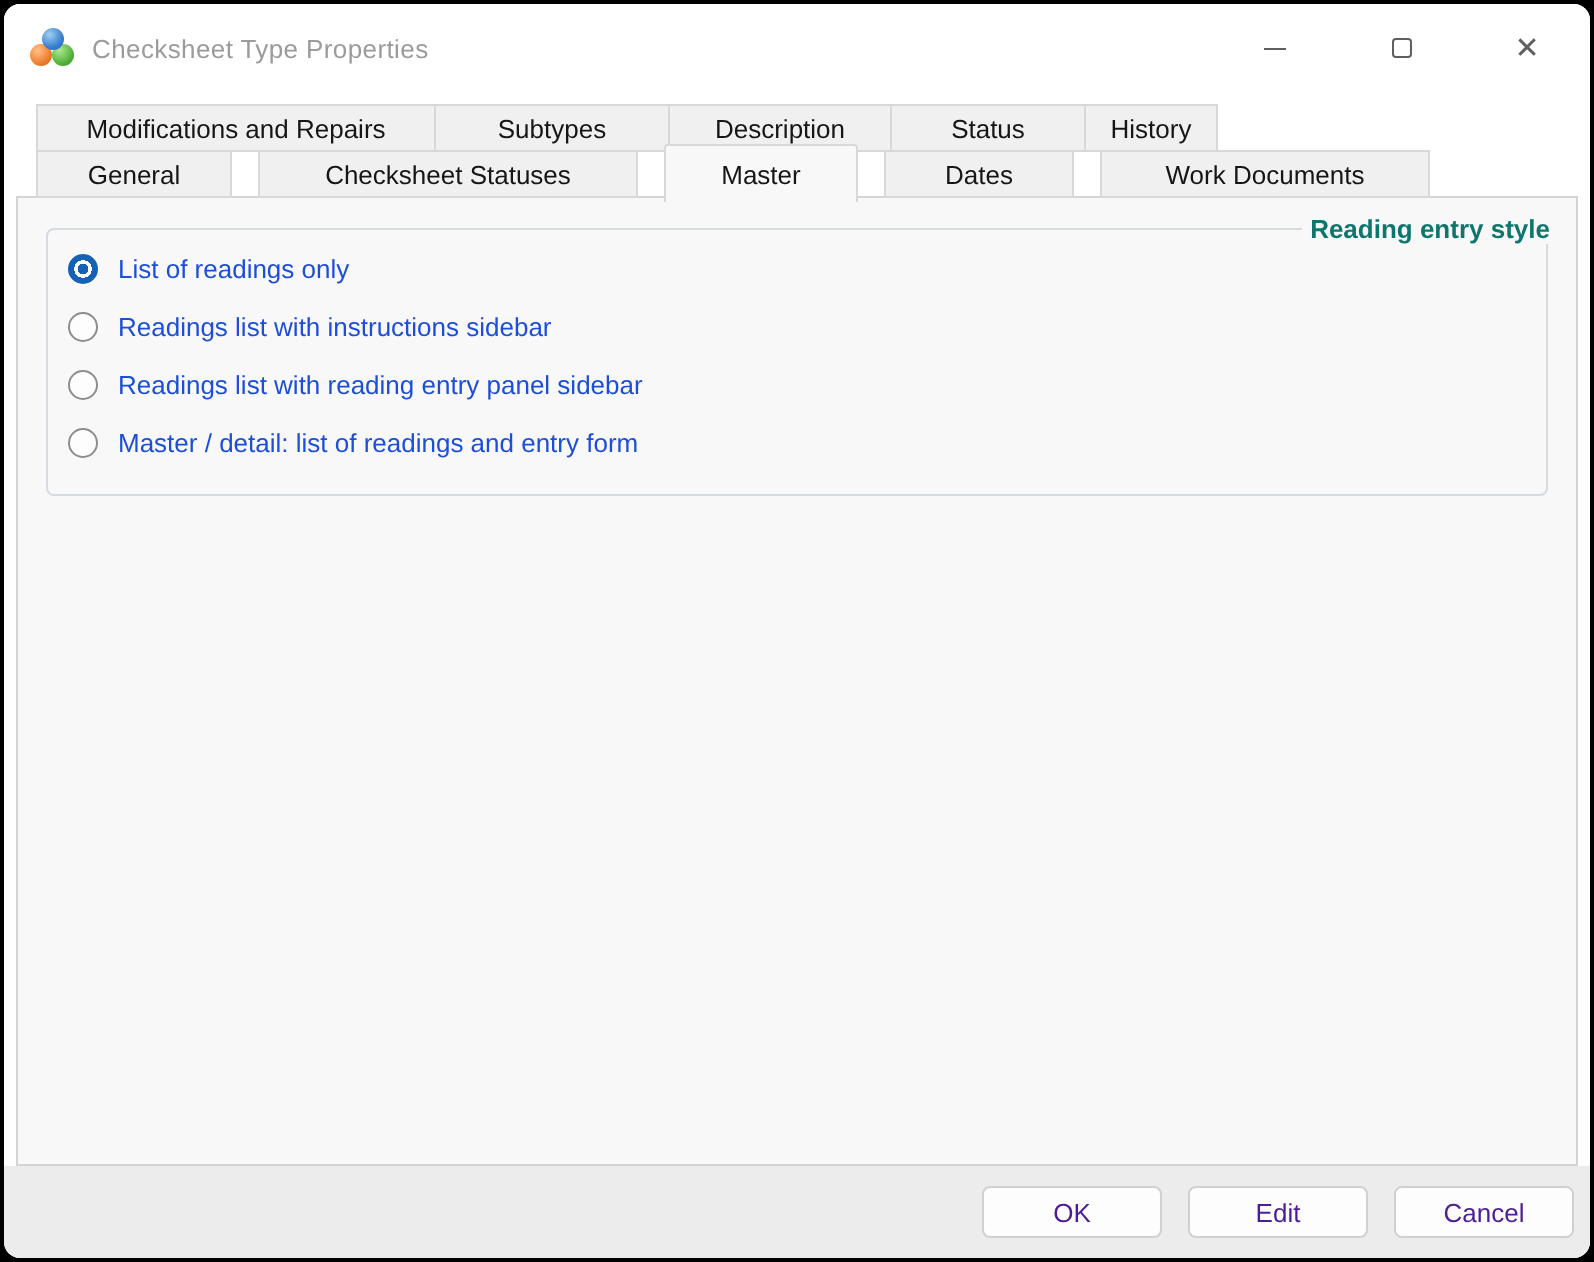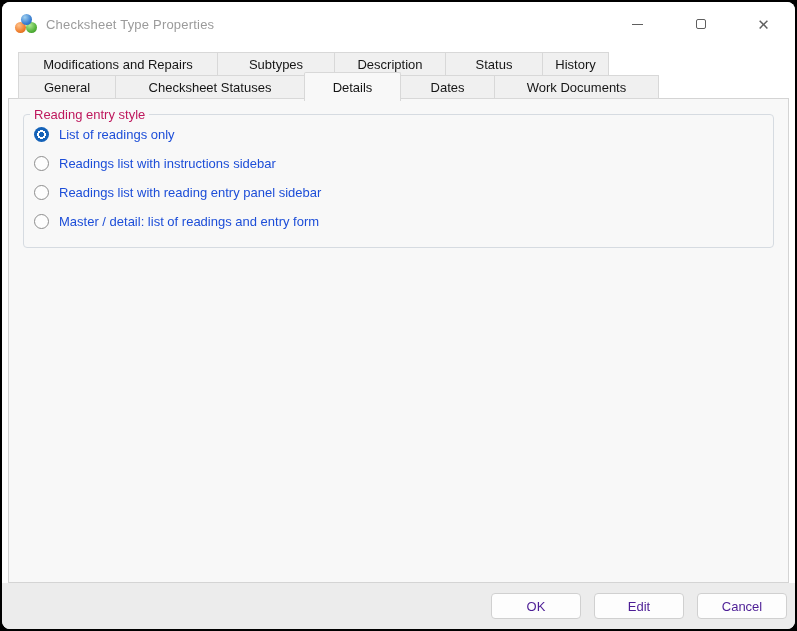--- a/index.html
+++ b/index.html
@@ -27,21 +27,21 @@
   }
   .titlebar-controls { position:absolute; right:0; top:0; height:44px; display:flex; }
   .tb-btn { width:63px; height:44px; display:flex; align-items:center; justify-content:center; cursor:default; }
   .glyph-min { width:11px; height:1px; background:#5f5f5f; }
   .glyph-max { width:10px; height:10px; border:1px solid #5f5f5f; border-radius:2px; }
   .glyph-close { font-size:15px; color:#5f5f5f; line-height:1; font-weight:300; }
 
   
   .tabs-row { position:absolute; left:16px; display:flex; }
   .tabs-row1 { top:50px; height:24px; }
-  .tabs-row2 { top:73px; height:24px; }
+  .tabs-row2 { top:73px; height:24px;gap:14px; }
   .tab {
     height:100%; display:flex; align-items:center; justify-content:center;
     background:#f0f0f0; border:1px solid #d8d8d8; margin-left:-1px;
     font-size:13px; color:#161616; white-space:nowrap; cursor:default;
     position:relative;
   }
   .tab:first-child { margin-left:0; }
   .tab.selected {
     background:#f8f8f8; border-bottom:none; z-index:3;
     margin-top:-3px; height:29px; font-size:13px;
@@ -53,21 +53,21 @@
     position:absolute; left:6px; top:96px; width:781px; height:485px;
     background:#f8f8f8; border:1px solid #d4d4d4; z-index:1;
   }
 
   
   .groupbox {
     position:absolute; left:14px; top:8px; width:751px; height:141px;
     border:1px solid #d6dbe1; border-radius:4px; background:transparent;
   }
   .groupbox legend {
-    margin-left:6px; padding:0 4px; font-size:13px; font-weight:normal; color:#be185d;
+    margin-left:6px; padding:0 4px; font-size:13px; font-weight:bold; color:#0f766e;text-align:right;
   }
   .radio-row { display:flex; align-items:center; margin:0 0 12px 10px; height:17px; }
   .radio-rows { padding-top:4px; }
   .radio {
     width:15px; height:15px; border-radius:50%; flex:none;
     border:1px solid #8d8d8d; background:#fdfdfd;
   }
   .radio.selected {
     border:none;
     background:radial-gradient(circle at 50% 50%, #1462b8 0 2.6px, #ffffff 2.6px 4.4px, #1462b8 4.4px 100%);
@@ -121,21 +121,21 @@
     <div class="tab" style="width:200px">Modifications and Repairs</div>
     <div class="tab" style="width:118px">Subtypes</div>
     <div class="tab" style="width:112px">Description</div>
     <div class="tab" style="width:98px">Status</div>
     <div class="tab" style="width:67px">History</div>
   </div>
 
   <div class="tabs-row tabs-row2" style="z-index:2;">
     <div class="tab" style="width:98px">General</div>
     <div class="tab" style="width:190px">Checksheet Statuses</div>
-    <div class="tab selected" style="width:97px">Details</div>
+    <div class="tab selected" style="width:97px">Master</div>
     <div class="tab" style="width:95px">Dates</div>
     <div class="tab" style="width:165px">Work Documents</div>
   </div>
 
   <div class="panel">
     <fieldset class="groupbox">
       <legend>Reading entry style</legend>
       <div class="radio-rows">
         <div class="radio-row">
           <span class="radio selected"></span>

